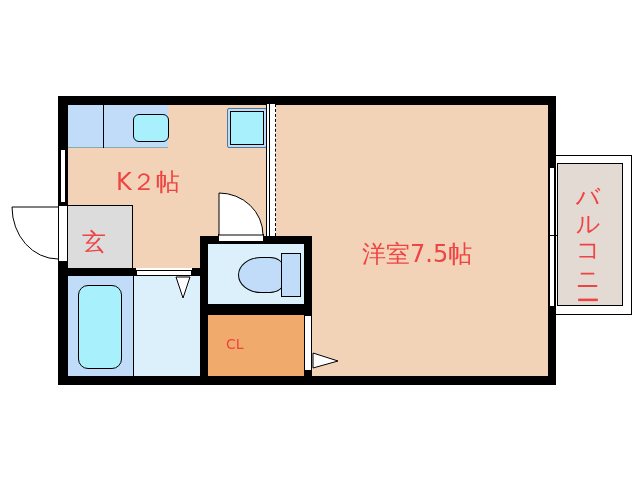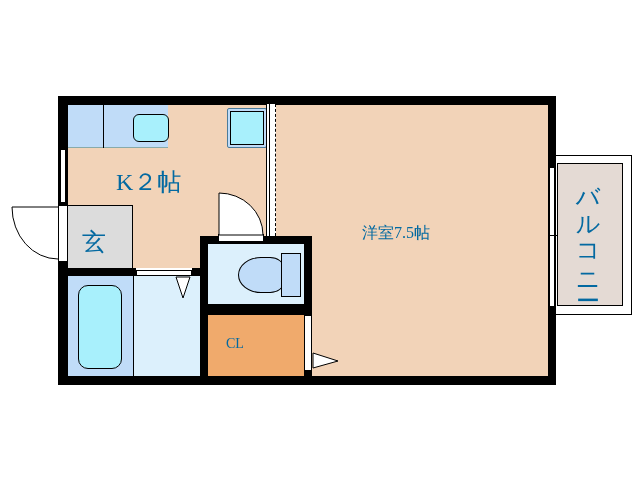--- a/index.html
+++ b/index.html
@@ -1,20 +1,20 @@
 <!DOCTYPE html>
 <html><head>
   <meta charset="utf-8">
   <style>
     html, body { margin: 0; padding: 0; background: #ffffff; }
     body { width: 638px; height: 480px; position: relative; overflow: hidden;
            font-family: "DejaVu Sans", "Liberation Sans", sans-serif; }
     .abs { position: absolute; box-sizing: border-box; }
     .wall { background: #000; }
-    .label { position: absolute; color: #0369a1; white-space: nowrap; line-height: 1; font-family: Liberation Serif, serif; }
+    .label { position: absolute; color: #ef4444; white-space: nowrap; line-height: 1; }
   </style>
 </head>
 <body>
 
 <div class="abs" style="left:276px;top:104px;width:272px;height:272px;background:#f2d3b8;"></div>
 <div class="abs" style="left:68px;top:104px;width:200px;height:164px;background:#f2d3b8;"></div>
 
 <div class="abs" style="left:68px;top:104px;width:100px;height:44px;background:#c0dcf8;border-bottom:1px solid #8aa;"></div>
 <div class="abs" style="left:103px;top:104px;width:1px;height:44px;background:#000;"></div>
 <div class="abs" style="left:133px;top:114px;width:36px;height:28px;background:#a8f0fc;border:1px solid #000;border-radius:6px;"></div>
@@ -72,16 +72,16 @@
 <div class="abs wall" style="left:304px;top:370px;width:8px;height:10px;"></div>
 <div class="abs" style="left:304px;top:315px;width:8px;height:56px;background:#fff;border:1px solid #000;"></div>
 <svg class="abs" style="left:312px;top:352px;" width="28" height="18" viewBox="0 0 28 18">
   <path d="M1 1 L26 9 L1 16 Z" fill="#fff" stroke="#000" stroke-width="1"></path>
 </svg>
 
 <div class="abs" style="left:549px;top:168px;width:6px;height:138px;background:#fff;border-left:1px solid #000;border-right:1px solid #000;"></div>
 <div class="abs" style="left:549px;top:235px;width:8px;height:1px;background:#000;"></div>
 
 <div class="label" style="left:116px;top:170px;font-size:24px;">K２帖</div>
-<div class="label" style="left:362px;top:225px;font-size:16px;">洋室7.5帖</div>
+<div class="label" style="left:362px;top:242px;font-size:24px;">洋室7.5帖</div>
 <div class="label" style="left:82px;top:230px;font-size:24px;">玄</div>
 <div class="label" style="left:226px;top:337px;font-size:14px;">CL</div>
 <div class="label" style="left:576px;top:170px;font-size:24px;writing-mode:vertical-rl;letter-spacing:2px;">バルコニー</div>
 
 </body></html>

